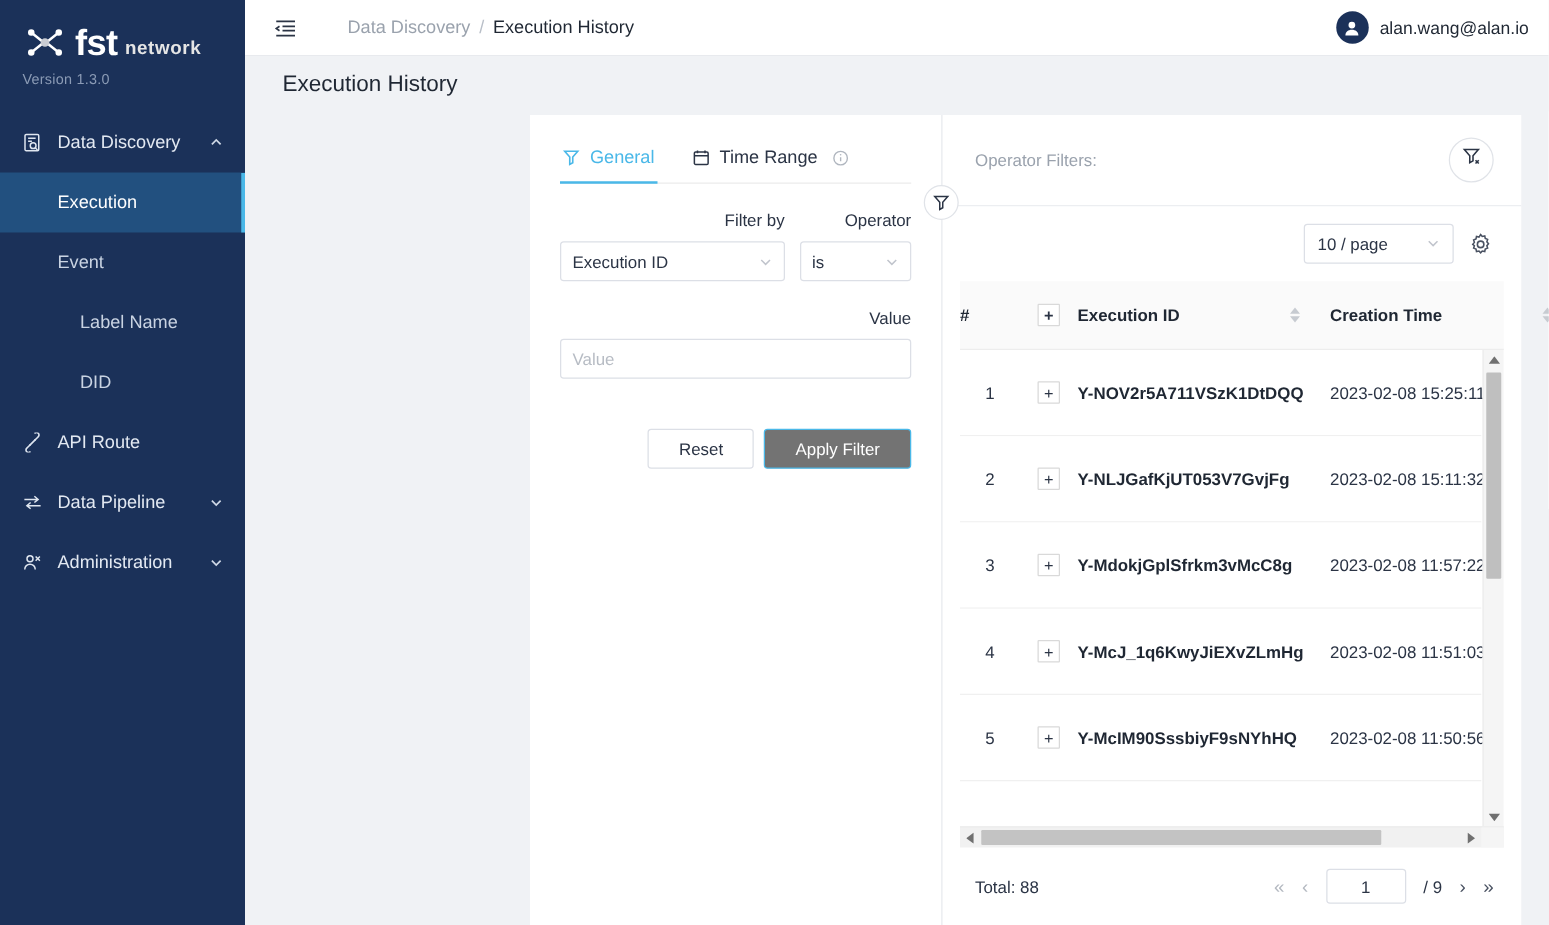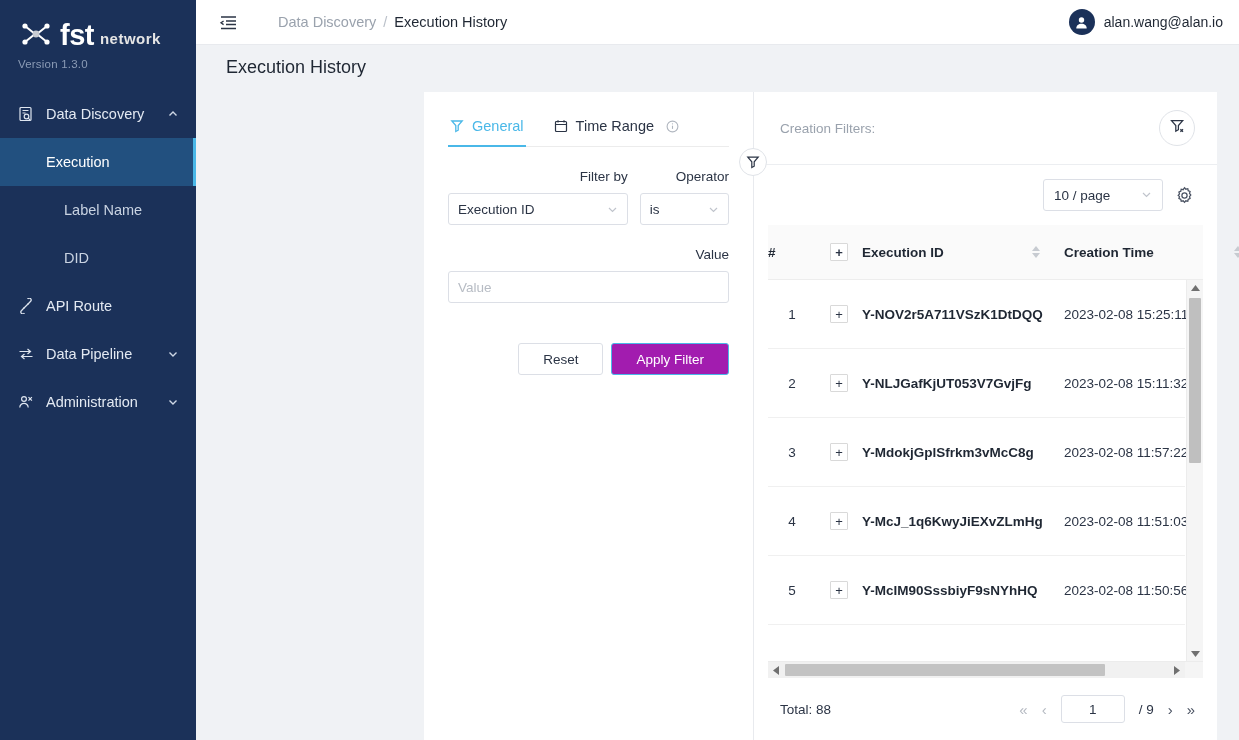--- a/index.html
+++ b/index.html
@@ -137,21 +137,21 @@
   .text-input .ph { color: #b7bcc4; }
 
   .value-field { margin-top: 22px; }
   .btn-row { display: flex; justify-content: flex-end; gap: 8px; margin-top: 40px; }
   .btn {
     height: 32px; padding: 0 24px; border-radius: 3px;
     font-size: 13.5px; display: flex; align-items: center; justify-content: center;
     cursor: pointer; font-family: Liberation Sans, sans-serif;
   }
   .btn-default { background: #fff; border: 1px solid #dcdfe6; color: #2b3445; }
-  .btn-primary { background: #a21caf; border: 1px solid #4ab8e8; color: #fff; }
+  .btn-primary { background: #737373; border: 1px solid #4ab8e8; color: #fff; }
 
   .panel-toggle {
     position: absolute; right: -14px; top: 56px;
     width: 28px; height: 28px; border-radius: 50%;
     background: #fff; border: 1px solid #e0e3e8;
     display: flex; align-items: center; justify-content: center;
     cursor: pointer; z-index: 5;
   }
 
   
@@ -289,20 +289,23 @@
         <span class="nav-chev">
           <svg width="12" height="12" viewBox="0 0 12 12" fill="none" stroke="#cfd8e6" stroke-width="1.4">
             <path d="M2.5 7.5L6 4l3.5 3.5"></path>
           </svg>
         </span>
       </div>
 
       <div class="sub-item lvl1 active">
         <span>Execution</span>
       </div>
+      <div class="sub-item lvl1">
+        <span>Event</span>
+      </div>
       <div class="sub-item lvl2">
         <span>Label Name</span>
       </div>
       <div class="sub-item lvl2">
         <span>DID</span>
       </div>
 
       <div class="nav-item">
         <span class="nav-ico">
           <svg width="16" height="16" viewBox="0 0 16 16" fill="none" stroke="#dfe6f0" stroke-width="1.3">
@@ -446,21 +449,21 @@
 
           <div class="panel-toggle">
             <svg width="14" height="14" viewBox="0 0 14 14" fill="none" stroke="#2b3445" stroke-width="1.2">
               <path d="M1.8 2.2h10.4l-4 4.6v4.4l-2.4 1.3V6.8z"></path>
             </svg>
           </div>
         </section>
 
         <section class="results">
           <div class="applied-bar">
-            <span class="applied-label">Creation Filters:</span>
+            <span class="applied-label">Operator Filters:</span>
             <div class="clear-filter-btn">
               <span>
                 <svg width="17" height="17" viewBox="0 0 17 17" fill="none" stroke="#2b3445" stroke-width="1.25">
                   <path d="M2.5 2.6h11.2l-4.3 5v4.1l-2.6 1.4V7.6z"></path>
                   <path d="M11.4 11.2l2.6 2.6M14 11.2l-2.6 2.6"></path>
                 </svg>
               </span>
             </div>
           </div>
 

